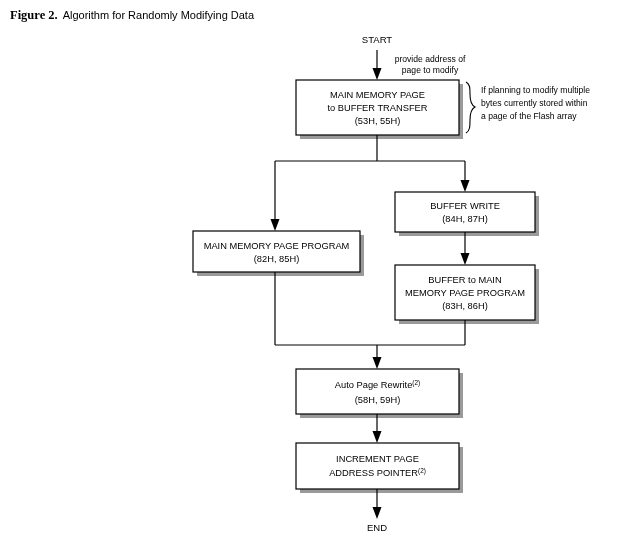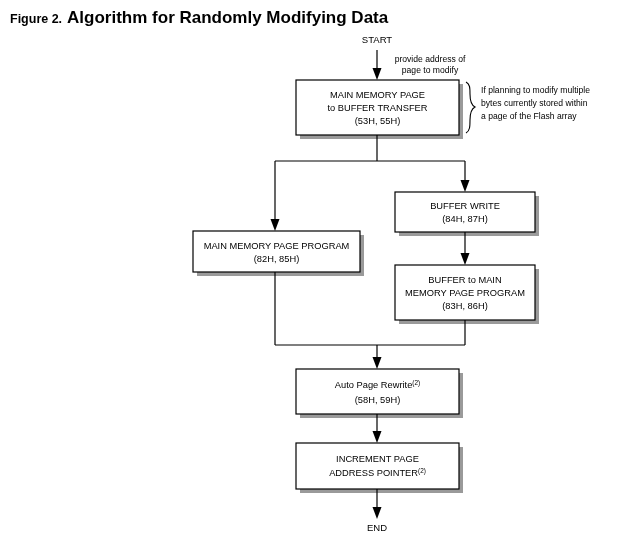--- a/index.html
+++ b/index.html
@@ -18,24 +18,25 @@
   #figure-title {
     position: absolute;
     left: 10px;
     top: 8px;
     font-size: 12.5px;
     white-space: nowrap;
   }
   #figure-title .fig-label {
     font-weight: bold;
     font-size: 12.5px;
+    font-family: Liberation Serif, serif;
   }
   #figure-title .fig-caption {
-    font-weight: bold;
-    font-size: 17px;
+    font-weight: normal;
+    font-size: 11px;
     margin-left: 5px;
   }
   #flow-svg {
     position: absolute;
     left: 0;
     top: 0;
   }
   .box-rect {
     fill: #ffffff;
     stroke: #000000;

